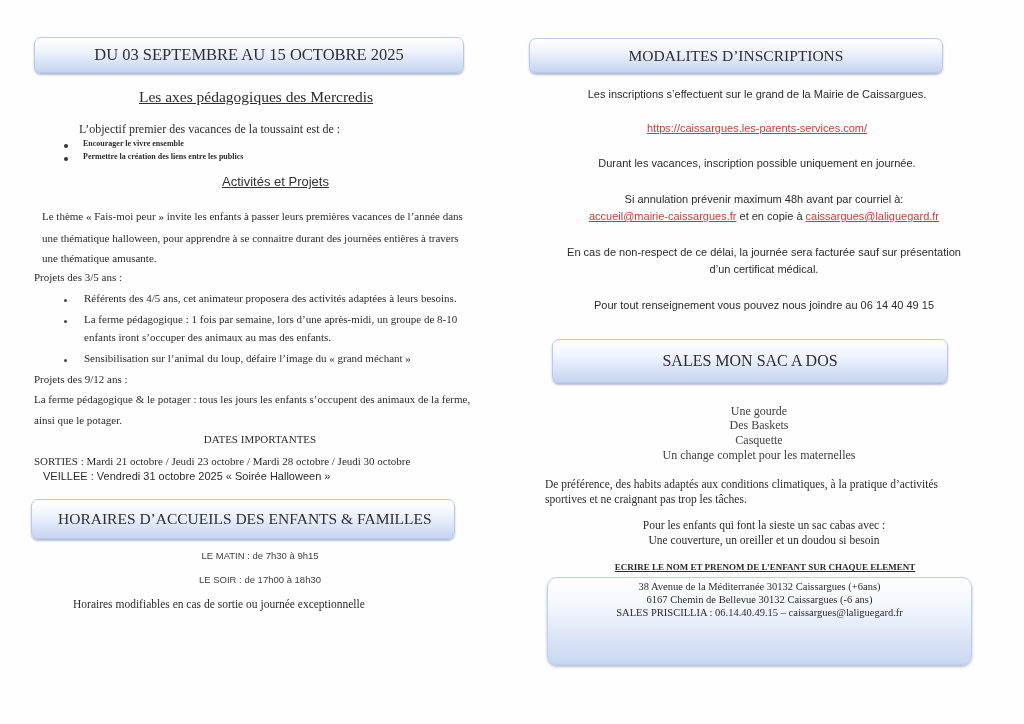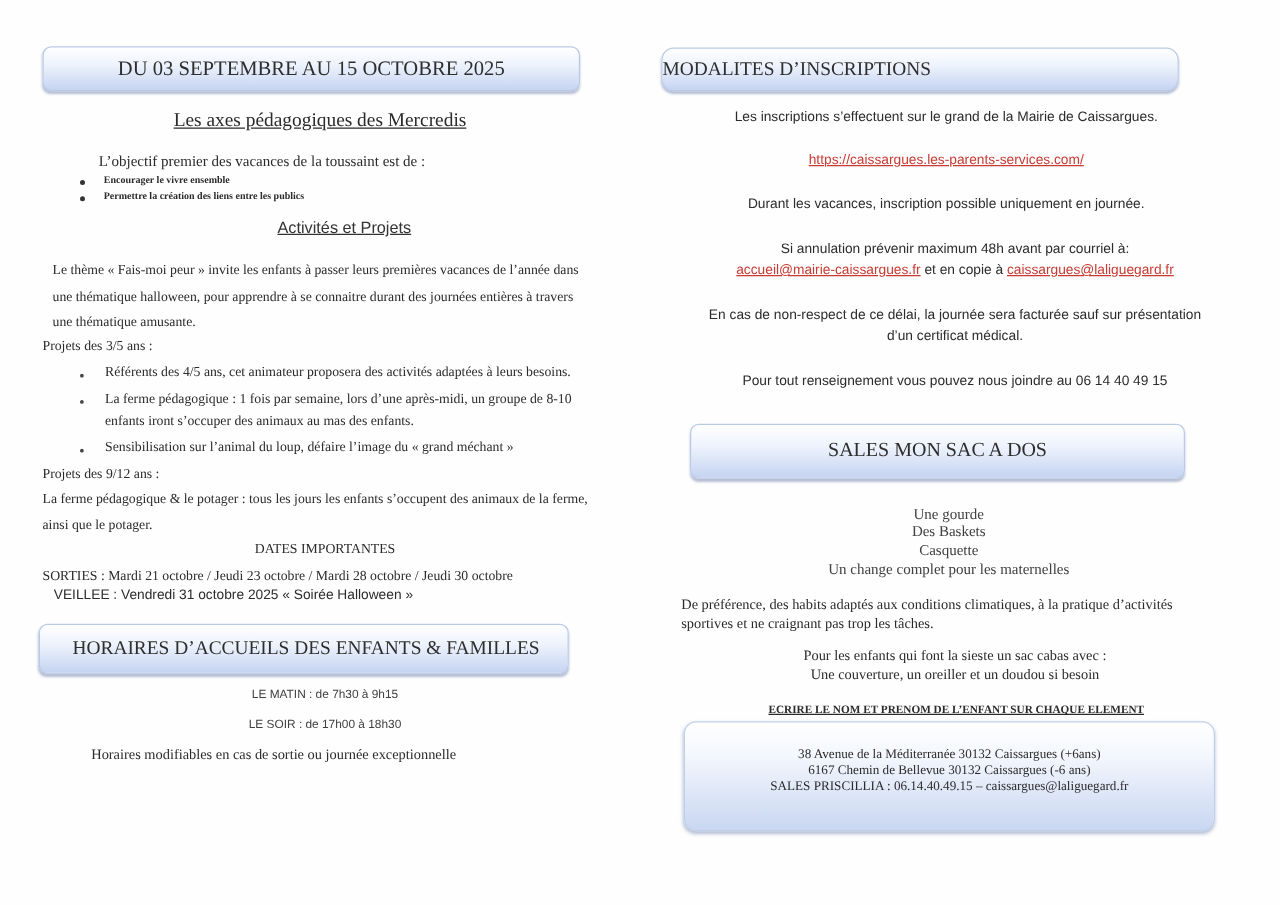--- a/index.html
+++ b/index.html
@@ -60,21 +60,21 @@
 <p class="abs sans" style="left:43px;top:470px;font-size:11px;">VEILLEE : Vendredi 31 octobre 2025 « Soirée Halloween »</p>
 
 <div class="hbox" style="left:31px;top:499px;width:424px;height:40px;padding-left:26px;box-sizing:border-box;">
   <span style="font-size:15.5px;">HORAIRES D’ACCUEILS DES ENFANTS &amp; FAMILLES</span>
 </div>
 
 <p class="abs center sans red" style="left:0;width:520px;top:550px;font-size:9.5px;">LE MATIN : de 7h30 à 9h15</p>
 <p class="abs center sans red" style="left:0;width:520px;top:574px;font-size:9.5px;">LE SOIR : de 17h00 à 18h30</p>
 <p class="abs t11" style="left:73px;top:598px;font-size:11.5px;">Horaires modifiables en cas de sortie ou journée exceptionnelle</p>
 
-<div class="hbox" style="left:529px;top:38px;width:412px;height:33px;justify-content:flex-start;border-radius:10px;">
+<div class="hbox" style="left:529px;top:38px;width:412px;height:33px;justify-content:center;">
   <span style="font-size:15.5px;">MODALITES D’INSCRIPTIONS</span>
 </div>
 
 <p class="abs center sans" style="left:512px;width:490px;top:88px;font-size:11px;">Les inscriptions s’effectuent sur le grand de la Mairie de Caissargues.</p>
 <p class="abs center sans" style="left:512px;width:490px;top:122px;font-size:11px;">
   <a class="link">https://caissargues.les-parents-services.com/</a>
 </p>
 <p class="abs center sans" style="left:512px;width:490px;top:157px;font-size:11px;">Durant les vacances, inscription possible uniquement en journée.</p>
 
 <p class="abs center sans" style="left:512px;width:504px;top:193px;font-size:11px;">Si annulation prévenir maximum 48h avant par courriel à:</p>
@@ -99,16 +99,16 @@
 <p class="abs t11" style="left:545px;top:493px;font-size:11.5px;">sportives et ne craignant pas trop les tâches.</p>
 
 <p class="abs center" style="left:512px;width:504px;top:519px;font-size:11.5px;">Pour les enfants qui font la sieste un sac cabas avec :</p>
 <p class="abs center" style="left:512px;width:504px;top:534px;font-size:11.5px;">Une couverture, un oreiller et un doudou si besoin</p>
 
 <p class="abs center ul" style="left:512px;width:506px;top:562px;font-size:9px;font-weight:bold;">ECRIRE LE NOM ET PRENOM DE L’ENFANT SUR CHAQUE ELEMENT</p>
 
 <div class="abs" style="left:547px;top:577px;width:423px;height:86px;border-radius:10px;border:1px solid #c0cfe8;
             background:linear-gradient(to bottom,#ffffff 0%,#f4f7fd 30%,#c9d7f2 100%);
             box-shadow:0 2px 3px rgba(90,110,160,0.45);">
-  <p class="center" style="margin-top:20px;font-size:10.5px;">38 Avenue de la Méditerranée 30132 Caissargues (+6ans)</p>
+  <p class="center" style="margin-top:3px;font-size:10.5px;">38 Avenue de la Méditerranée 30132 Caissargues (+6ans)</p>
   <p class="center" style="margin-top:2px;font-size:10.5px;">6167 Chemin de Bellevue 30132 Caissargues (-6 ans)</p>
   <p class="center" style="margin-top:2px;font-size:10.5px;">SALES PRISCILLIA : 06.14.40.49.15 – caissargues@laliguegard.fr</p>
 </div>
 
 </body></html>

